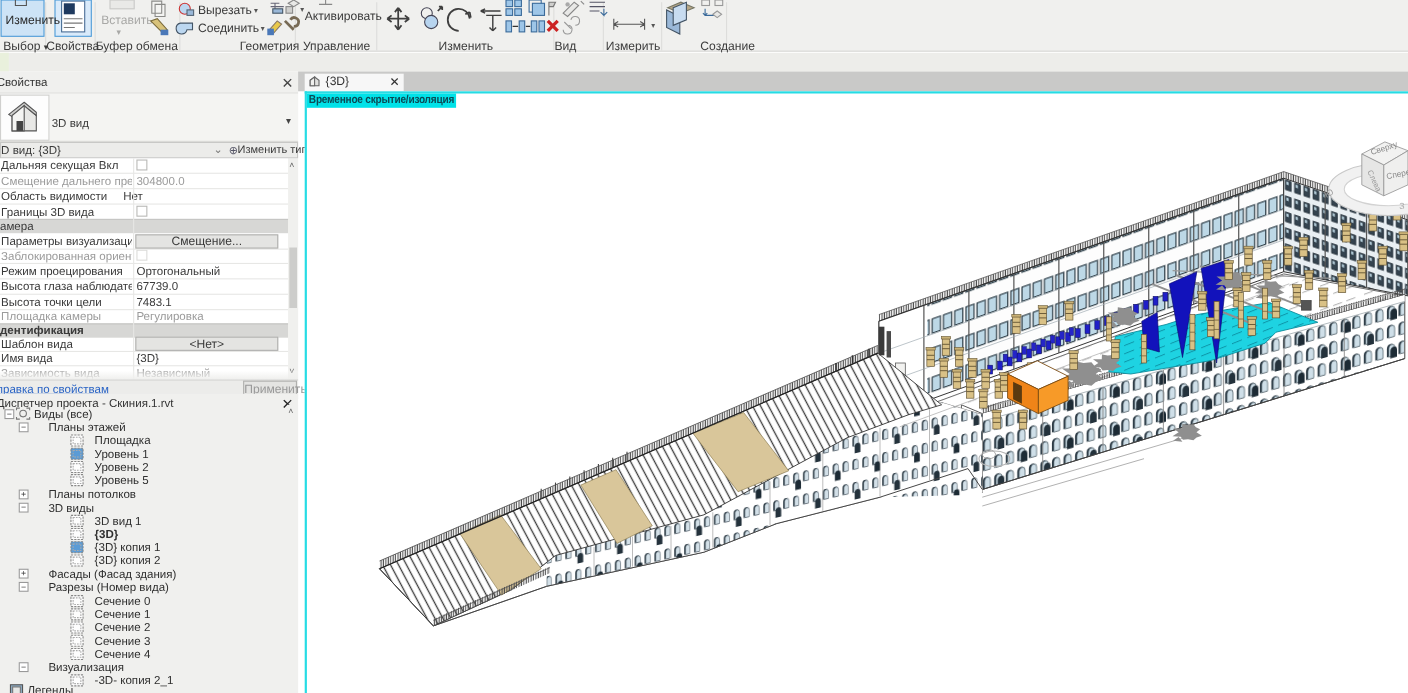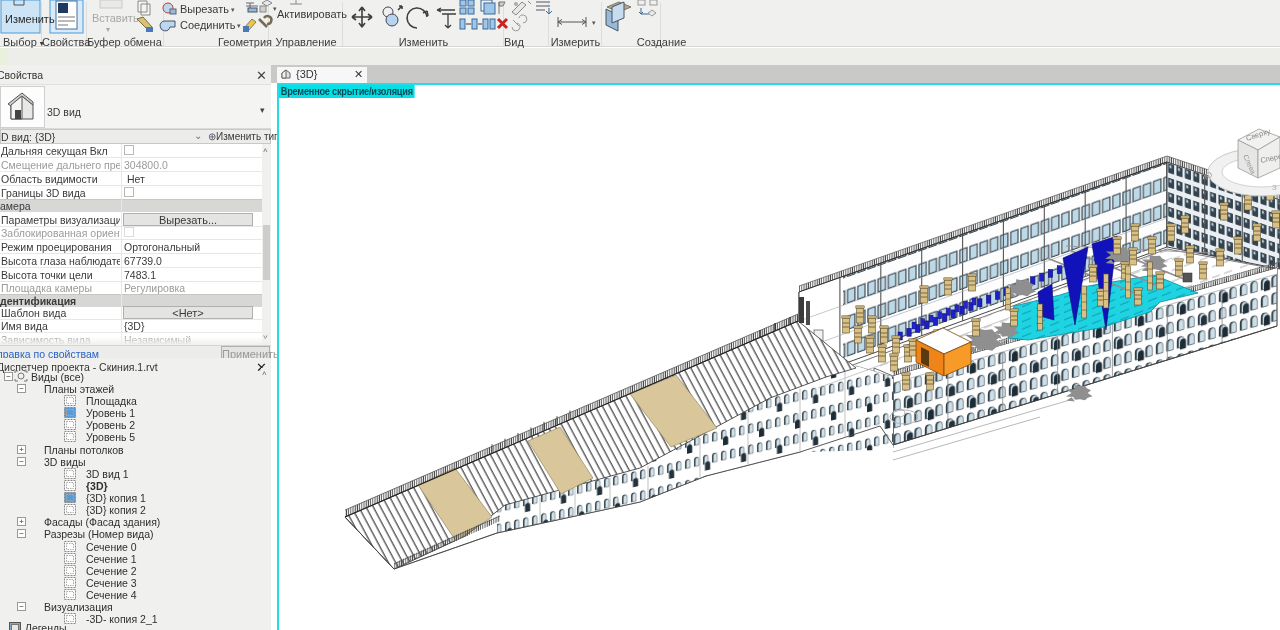--- a/index.html
+++ b/index.html
@@ -140,29 +140,29 @@
 <div class="row" style="left:216px;top:66px;font-size:10px">Изменить тип</div>
 <div style="position:absolute;left:0;top:79px;width:262px;height:201px;background:#fff"></div>
 <div style="position:absolute;left:0;top:92px;width:262px;height:1px;background:#e7e7e5"></div>
 <div class="row" style="left:1px;top:80px;width:119px;overflow:hidden">Дальняя секущая Вкл</div>
 <div style="position:absolute;left:124px;top:80px;width:10px;height:10px;background:#fff;border:1px solid #b9b9b7"></div>
 <div style="position:absolute;left:0;top:106px;width:262px;height:1px;background:#e7e7e5"></div>
 <div class="row gray" style="left:1px;top:94px;width:119px;overflow:hidden">Смещение дальнего предела...</div>
 <div class="row gray" style="left:124px;top:94px;width:137px;overflow:hidden">304800.0</div>
 <div style="position:absolute;left:0;top:120px;width:262px;height:1px;background:#e7e7e5"></div>
 <div class="row" style="left:1px;top:108px;width:119px;overflow:hidden">Область видимости</div>
-<div class="row" style="left:127px;top:108px;width:149px;overflow:hidden">Нет</div>
+<div class="row" style="left:112px;top:108px;width:149px;overflow:hidden">Нет</div>
 <div style="position:absolute;left:0;top:134px;width:262px;height:1px;background:#e7e7e5"></div>
 <div class="row" style="left:1px;top:122px;width:119px;overflow:hidden">Границы 3D вида</div>
 <div style="position:absolute;left:124px;top:122px;width:10px;height:10px;background:#fff;border:1px solid #b9b9b7"></div>
 <div style="position:absolute;left:0;top:134px;width:262px;height:13px;background:#d7d7d5;border-top:1px solid #c6c6c4"></div>
 <div class="row" style="left:0px;top:135px;font-weight:normal;color:#3a3a3a">амера</div>
 <div style="position:absolute;left:0;top:161px;width:262px;height:1px;background:#e7e7e5"></div>
 <div class="row" style="left:1px;top:149px;width:119px;overflow:hidden">Параметры визуализации</div>
-<div class="btn" style="left:123px;top:148px;width:130px;height:13px;line-height:12px">Вырезать...</div>
+<div class="btn" style="left:123px;top:148px;width:130px;height:13px;line-height:12px">Смещение...</div>
 <div style="position:absolute;left:0;top:174px;width:262px;height:1px;background:#e7e7e5"></div>
 <div class="row gray" style="left:1px;top:162px;width:119px;overflow:hidden">Заблокированная ориентация</div>
 <div style="position:absolute;left:124px;top:162px;width:10px;height:10px;background:#fff;border:1px solid #dcdcda"></div>
 <div style="position:absolute;left:0;top:188px;width:262px;height:1px;background:#e7e7e5"></div>
 <div class="row" style="left:1px;top:176px;width:119px;overflow:hidden">Режим проецирования</div>
 <div class="row" style="left:124px;top:176px;width:137px;overflow:hidden">Ортогональный</div>
 <div style="position:absolute;left:0;top:202px;width:262px;height:1px;background:#e7e7e5"></div>
 <div class="row" style="left:1px;top:190px;width:119px;overflow:hidden">Высота глаза наблюдателя</div>
 <div class="row" style="left:124px;top:190px;width:137px;overflow:hidden">67739.0</div>
 <div style="position:absolute;left:0;top:216px;width:262px;height:1px;background:#e7e7e5"></div>

